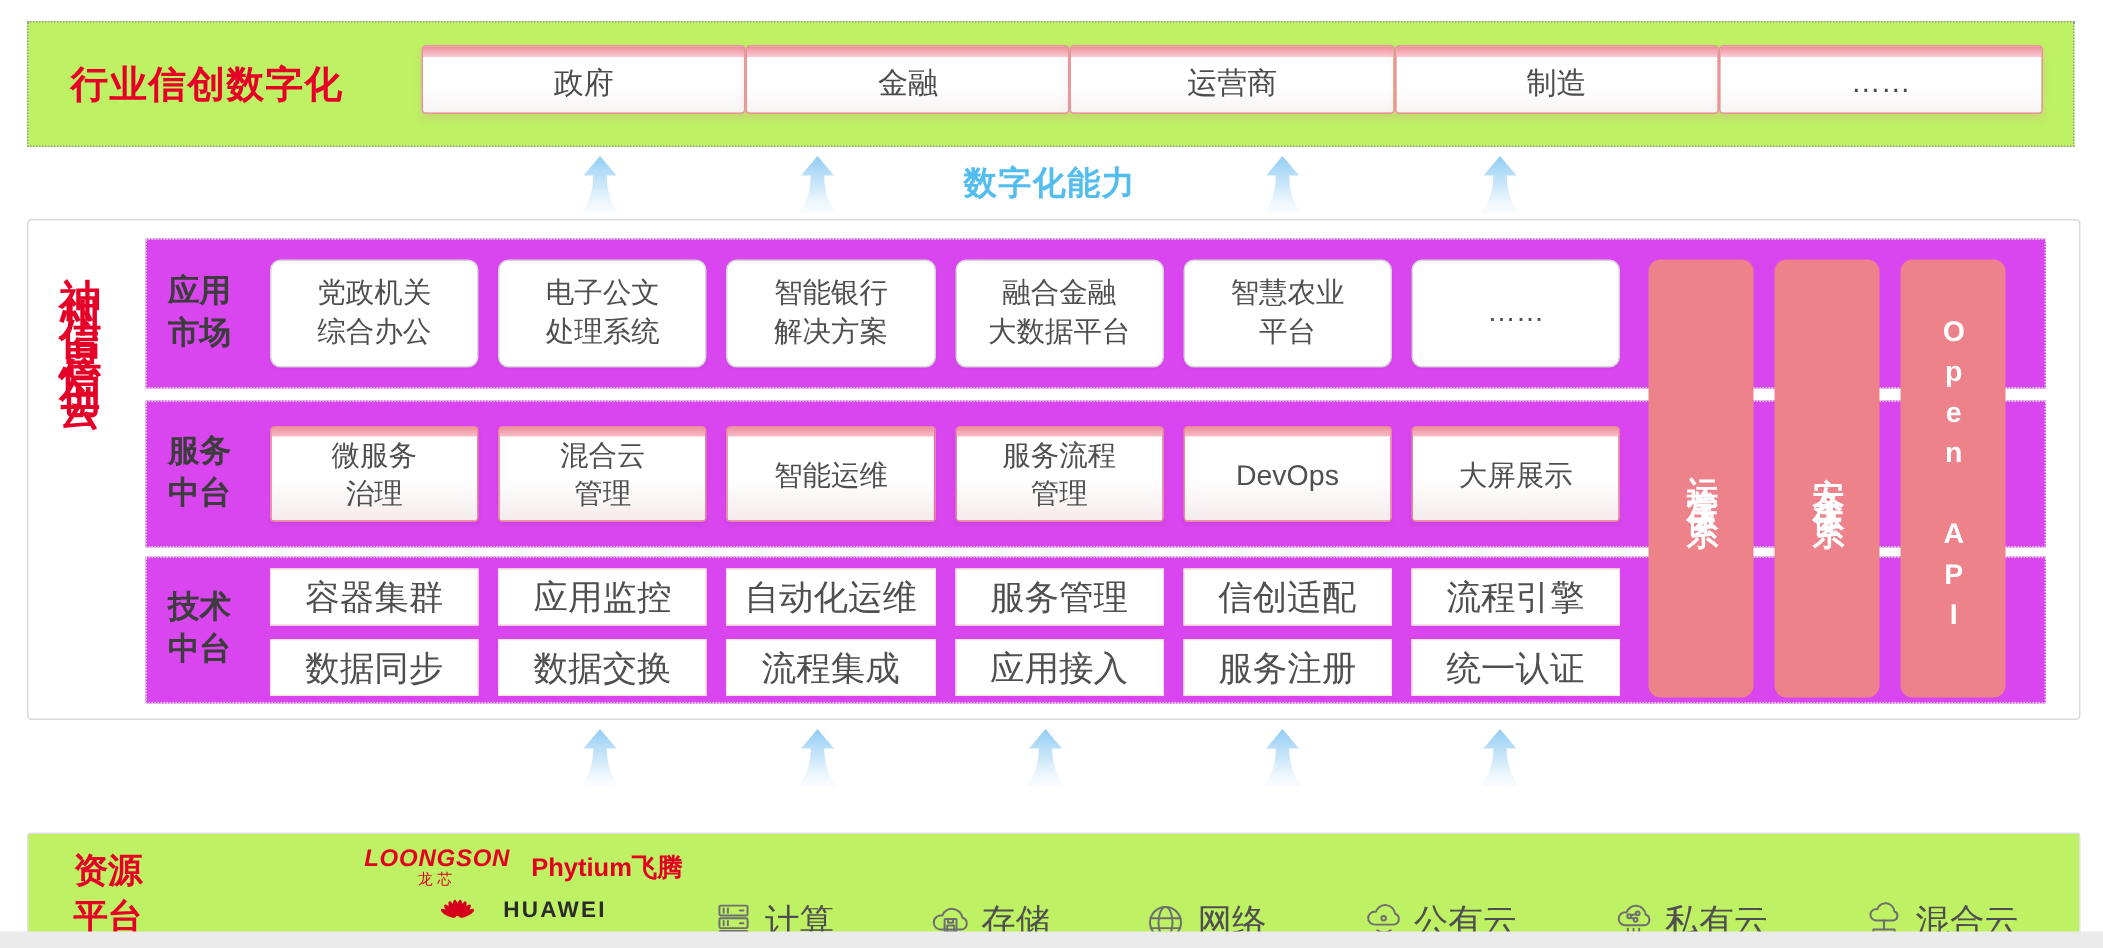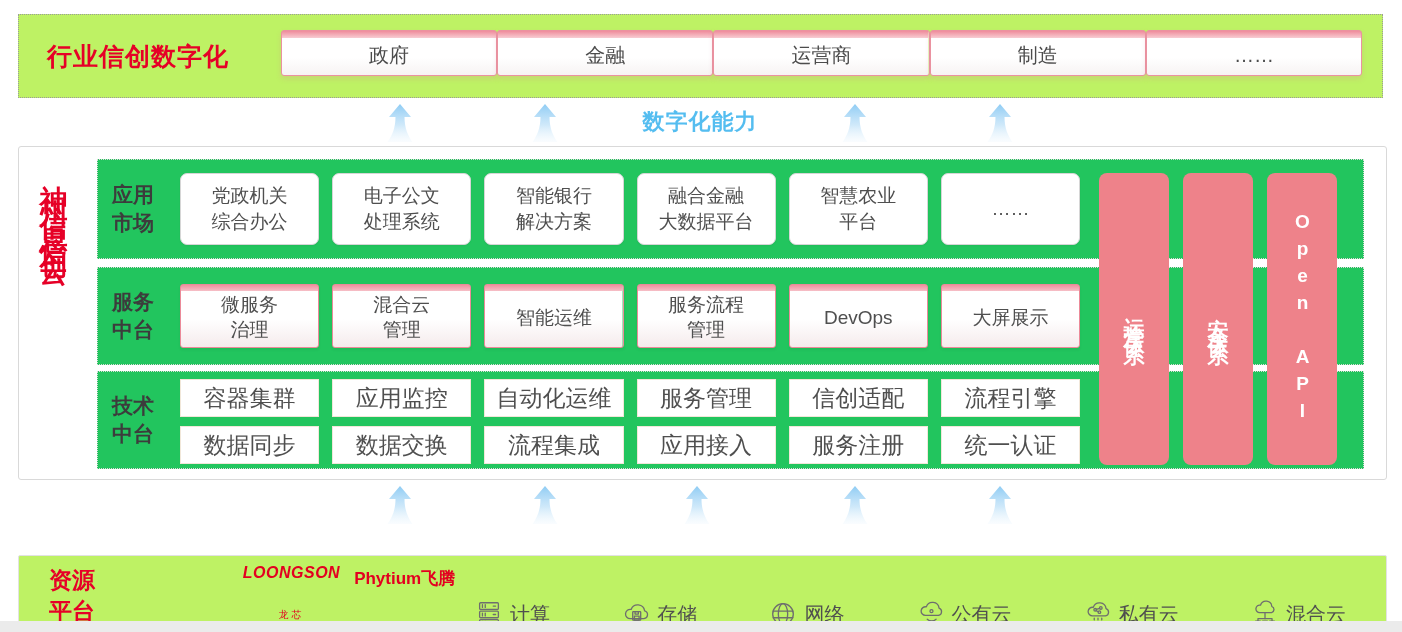--- a/index.html
+++ b/index.html
@@ -36,21 +36,21 @@
   .mainbox{
     position:absolute;left:18px;top:146px;width:1369px;height:334px;
     border:1px solid #d9d9d9;border-radius:3px;box-sizing:border-box;background:#fff;
   }
   .vtitle{
     position:absolute;left:14px;top:16px;height:302px;width:40px;
     writing-mode:vertical-rl;text-orientation:upright;letter-spacing:13px;
     font-size:28px;font-weight:bold;color:#e60027;line-height:40px;
   }
   .prow{
-    position:absolute;left:78px;width:1267px;background:#22c55e;
+    position:absolute;left:78px;width:1267px;background:#d946ef;
     border:1px dotted #dddada;box-sizing:border-box;
   }
   .prow1{top:12px;height:100px;}
   .prow2{top:120px;height:98px;}
   .prow3{top:224px;height:98px;}
   .row-label{
     position:absolute;left:14px;top:50%;transform:translateY(-50%);width:60px;
     font-size:21px;font-weight:bold;color:#3c3c3c;line-height:1.35;
     white-space:pre-line;text-align:left;
   }
@@ -94,31 +94,31 @@
   .resbox{
     position:absolute;left:18px;top:555px;width:1369px;height:82px;
     border:1px solid #e2e2e2;border-radius:2px;box-sizing:border-box;background:#bef264;
   }
   .res-label{
     position:absolute;left:30px;top:50%;transform:translateY(-50%);
     font-size:23px;font-weight:bold;color:#e60027;line-height:1.35;white-space:pre-line;
   }
   .vendors{position:absolute;left:195px;top:9px;width:270px;text-align:center;}
   .vendor-row{display:flex;align-items:flex-start;justify-content:center;gap:14px;}
-  .loongson{display:flex;flex-direction:column;align-items:center;line-height:1;gap:28px;}
+  .loongson{display:flex;flex-direction:column;align-items:center;line-height:1;}
   .loongson-en{font-size:16px;font-weight:bold;font-style:italic;color:#e30020;letter-spacing:0.5px;}
   .loongson-cn{font-size:10px;color:#e30020;letter-spacing:3px;margin-top:1px;}
   .phytium{font-size:17px;font-weight:bold;color:#e30020;margin-top:2px;}
   .huawei{display:flex;align-items:center;justify-content:center;gap:20px;margin-top:6px;}
   .huawei-text{font-size:15px;font-weight:bold;color:#2b2b2b;letter-spacing:1.5px;}
   .res-items{
     position:absolute;left:455px;right:40px;top:0;height:100%;
     display:flex;align-items:center;justify-content:space-between;
   }
-  .res-item{display:flex;align-items:center;gap:6px;font-size:20px;color:#4f4f4f;margin-top:36px;}
+  .res-item{display:flex;align-items:flex-end;gap:6px;font-size:23px;color:#4f4f4f;margin-top:36px;}
   .res-item svg{stroke:#6e6e6e;fill:none;stroke-width:1.4;stroke-linecap:round;stroke-linejoin:round;}
   .bottom-strip{position:absolute;left:0;top:621px;width:1402px;height:11px;background:#ebebeb;}
 </style>
 </head>
 <body>
 
 <svg width="0" height="0" style="position:absolute">
   <defs>
     <linearGradient id="arrowGrad" x1="0" y1="0" x2="0" y2="1">
       <stop offset="0" stop-color="#8fccf4"></stop>

